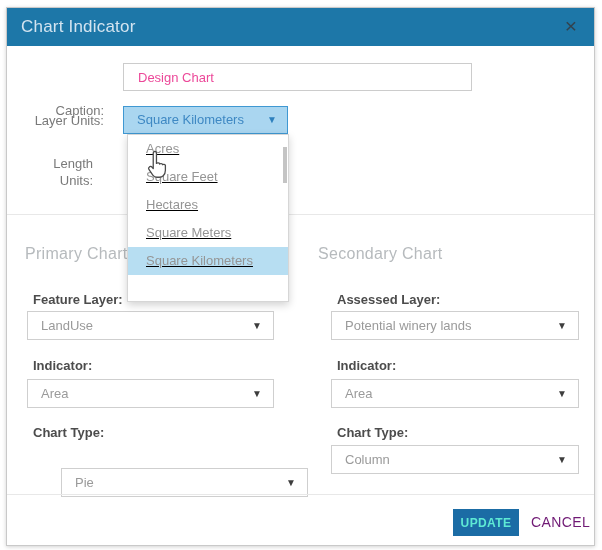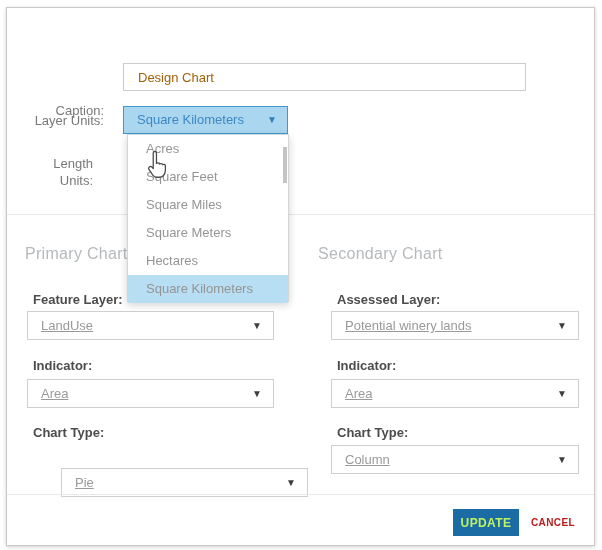--- a/index.html
+++ b/index.html
@@ -24,40 +24,40 @@
   }
   .close{
     position:absolute;right:10px;top:5px;width:26px;height:26px;
     text-align:center;line-height:26px;font-size:21px;color:#33424d;
     cursor:pointer;
   }
   .label{
     position:absolute;font-size:13px;color:#797979;text-align:right;
   }
   .input{
-    position:absolute;left:116px;top:55px;width:403px;height:28px;
+    position:absolute;left:116px;top:55px;width:349px;height:28px;
     border:1px solid #cccccc;box-sizing:border-box;background:#fff;
     font-family:"Liberation Sans", sans-serif;
-    font-size:13px;color:#a16207;padding:0 0 0 14px;outline:none;
+    font-size:13px;color:#ec4899;padding:0 0 0 14px;outline:none;
   }
   .dd-button{
     position:absolute;left:116px;top:98px;width:165px;height:28px;
     background:#aad6f0;border:1px solid #3f98d2;box-sizing:border-box;
     cursor:pointer;
   }
   .dd-button .val{
     position:absolute;left:13px;top:0;line-height:26px;font-size:13px;color:#3e88c3;
   }
   .dd-button .caret{
     position:absolute;right:10px;top:0;line-height:26px;font-size:10px;color:#2e80bd;
   }
   .dd-list{
     position:absolute;left:120px;top:126px;width:162px;height:168px;
     background:#ffffff;border:1px solid #d6d6d6;box-sizing:border-box;
-    box-shadow:0 3px 8px rgba(0,0,0,.18);z-index:5;
+    box-shadow:0 3px 8px rgba(0,0,0,.18);z-index:5;text-decoration:underline;
   }
   .dd-item{
     height:28px;line-height:28px;padding-left:18px;
     font-size:13px;color:#959595;cursor:pointer;white-space:nowrap;
   }
   .dd-item.selected{background:#b7def2;}
   .dd-thumb{
     position:absolute;right:1px;top:12px;width:4px;height:36px;background:#c4c4c4;
   }
   .cursor-hand{
@@ -72,43 +72,46 @@
   .bold-label{
     position:absolute;font-size:13px;font-weight:bold;color:#4c4c4c;
   }
   .select{
     position:absolute;height:29px;border:1px solid #cfcfcf;box-sizing:border-box;
     background:#fff;cursor:pointer;
   }
   .select .val{
     position:absolute;left:13px;top:0;line-height:27px;font-size:13px;color:#9a9a9a;
     white-space:nowrap;
-    text-decoration:underline;
   }
   .select .caret{
     position:absolute;right:11px;top:0;line-height:27px;font-size:10px;color:#3d3d3d;
   }
   .col-l{left:20px;width:247px;}
   .col-r{left:324px;width:248px;}
   .update-btn{
     position:absolute;left:446px;top:501px;width:66px;height:27px;
-    background:#1b6ca5;border:none;color:#bef264;font-weight:bold;
+    background:#1b6ca5;border:none;color:#5eead4;font-weight:bold;
     font-family:"Liberation Sans", sans-serif;font-size:12px;letter-spacing:.4px;
     cursor:pointer;
   }
   .cancel-link{
     position:absolute;left:524px;top:501px;height:27px;line-height:27px;
-    font-size:10px;color:#b91c1c;letter-spacing:.4px;cursor:pointer;font-weight:bold;
+    font-size:14px;color:#701a75;letter-spacing:.4px;cursor:pointer;
   }
 </style>
 </head>
 <body>
 
 <div class="dialog">
 
+  <div class="header">
+    <span class="title">Chart Indicator</span>
+    <span class="close">×</span>
+  </div>
 
   <div class="label" style="left:20px;top:60px;width:77px;margin-top:35px;">Caption:</div>
   <input class="input" type="text" value="Design Chart" style="">
 
   <div class="label" style="left:20px;top:105px;width:77px;">Layer Units:</div>
   <div class="dd-button">
     <span class="val">Square Kilometers</span>
     <span class="caret">▼</span>
   </div>
 
@@ -151,23 +154,22 @@
 
   <div class="bold-label" style="left:330px;top:417px;">Chart Type:</div>
   <div class="select col-r" style="top:437px;">
     <span class="val">Column</span>
     <span class="caret">▼</span>
   </div>
 
   <div class="dd-list">
     <div class="dd-item">Acres</div>
     <div class="dd-item">Square Feet</div>
-    <div class="dd-item">Square Miles</div>
+    <div class="dd-item">Hectares</div>
     <div class="dd-item">Square Meters</div>
-    <div class="dd-item">Hectares</div>
     <div class="dd-item selected">Square Kilometers</div>
     <div class="dd-thumb"></div>
   </div>
 
   <svg class="cursor-hand" width="22" height="28" viewBox="0 0 20 26">
     <path d="M7.7 1.2c1 0 1.8.8 1.8 1.8v9.5h.1c.2-.7 2.6-.7 2.8.2l.1.4c.3-.7 2.5-.6 2.7.3l.1.3c.4-.6 2.3-.4 2.5.6v4.4c0 2.3-.8 4-2 5.2-.9.9-2.2 1.4-3.6 1.4h-2.3c-1.6 0-2.9-.7-3.8-2l-3.6-5.2c-.5-.8-.4-1.8.4-2.4.7-.6 1.8-.5 2.4.2l1.2 1.4V3c0-1 .8-1.8 1.8-1.8z" fill="#ffffff" stroke="#4a4a4a" stroke-width="1.2" stroke-linejoin="round"></path>
   </svg>
 
   <div class="divider" style="top:486px;"></div>
   <button class="update-btn">UPDATE</button>

